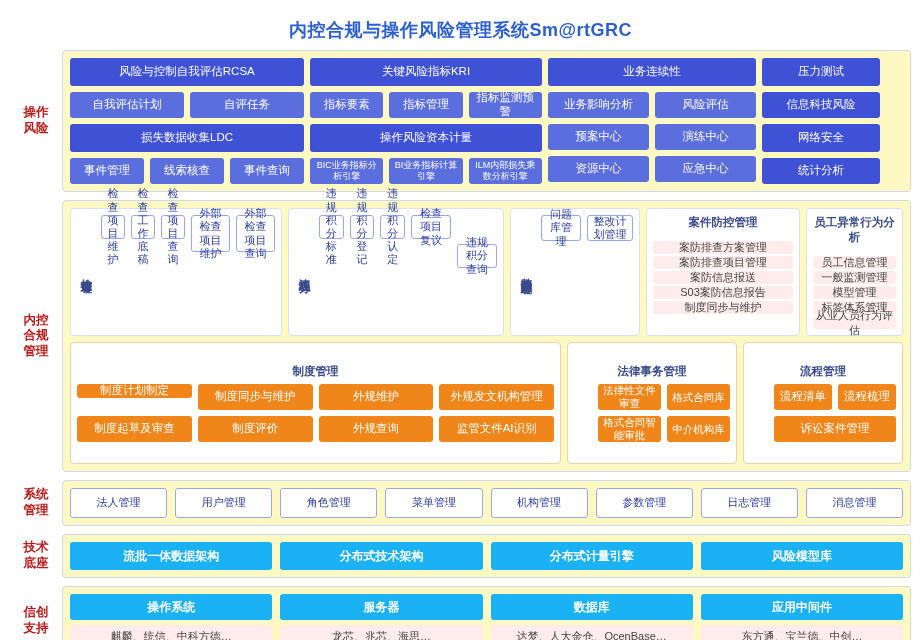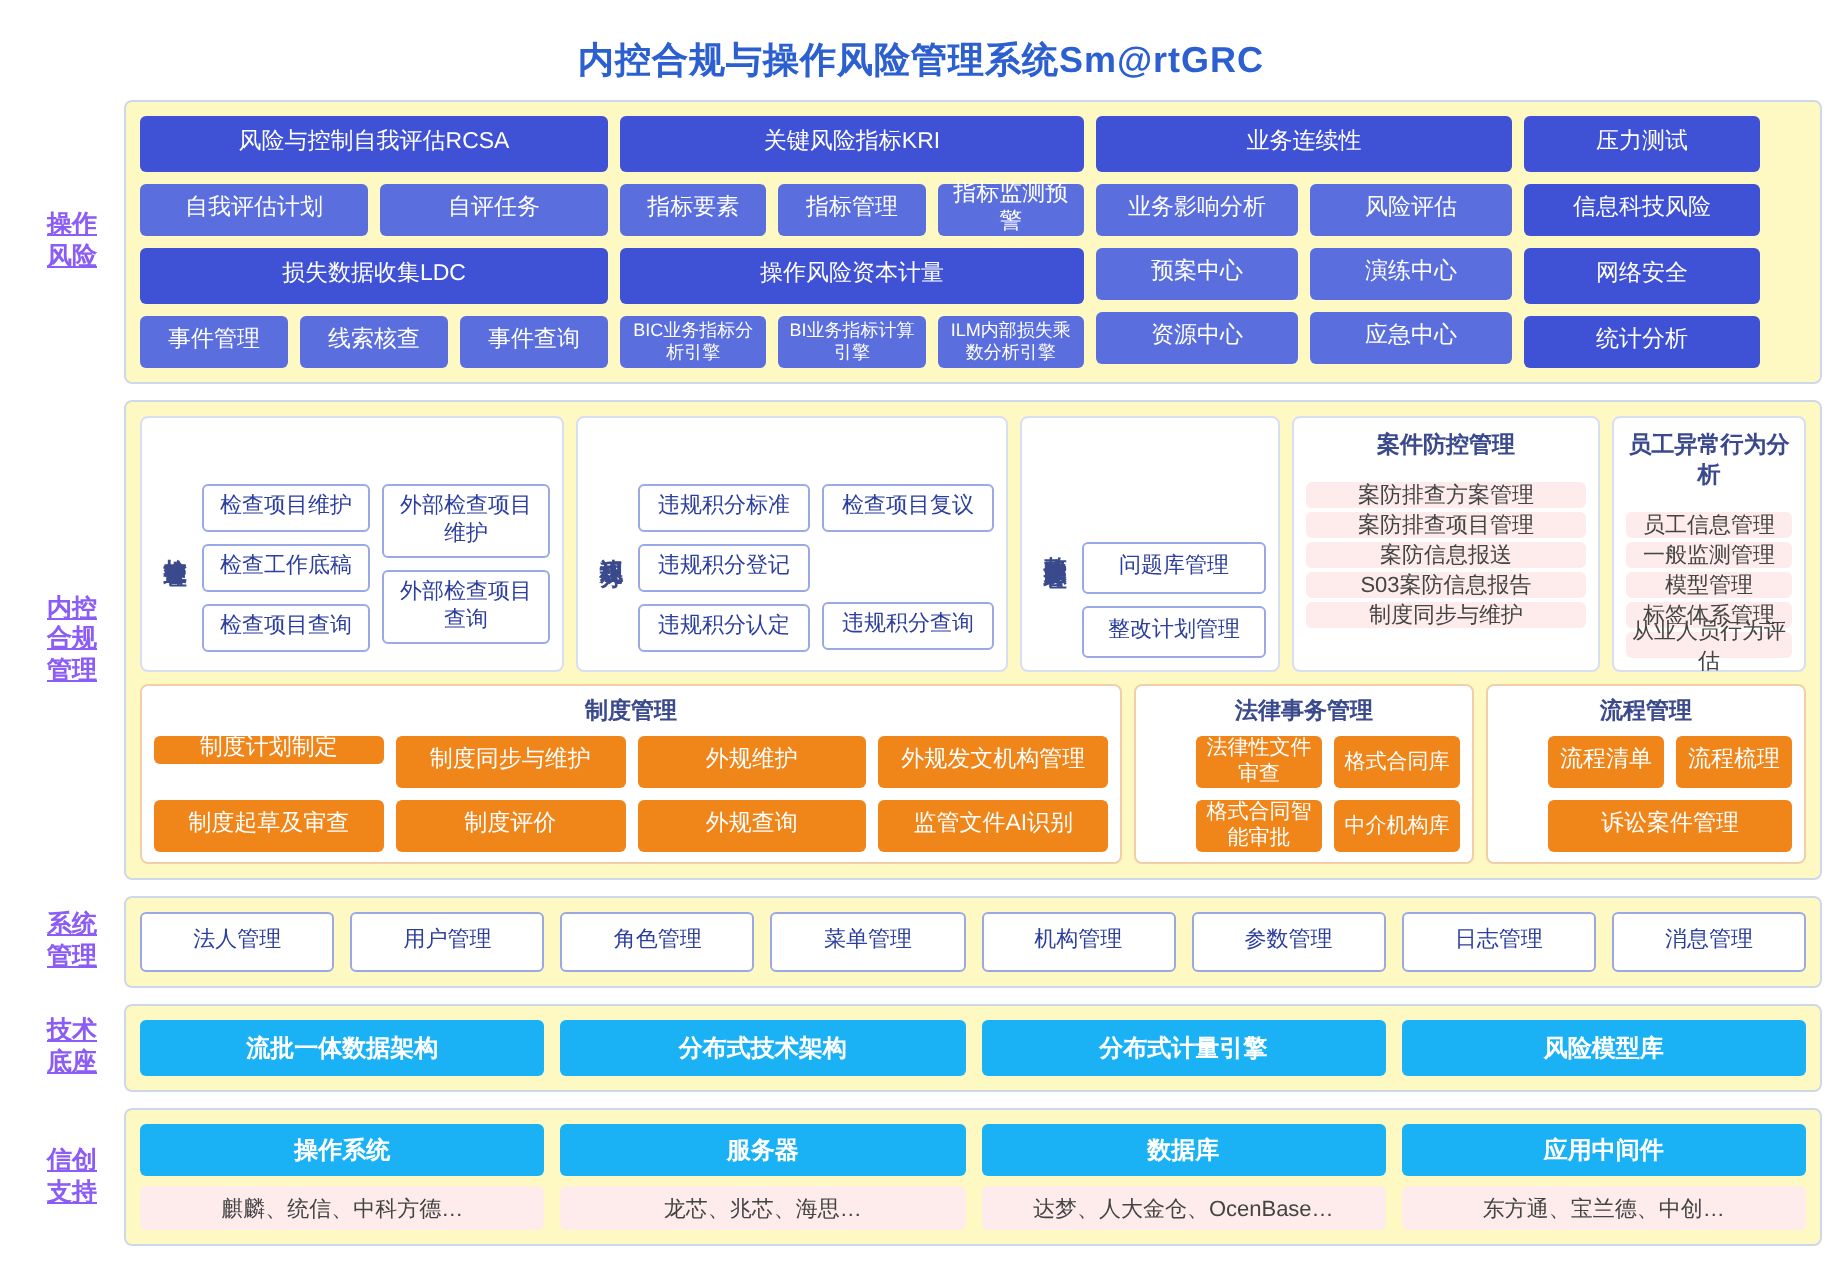--- a/index.html
+++ b/index.html
@@ -29,23 +29,22 @@
   }
   .band-label {
     width: 52px;
     min-width: 52px;
     display: flex;
     align-items: center;
     justify-content: center;
     text-align: right;
     font-size: 12.5px;
     font-weight: bold;
-    color: #8b5cf6;
+    color: #b91c1c;
     line-height: 1.25;
-    text-decoration: underline;
   }
   .panel {
     flex: 1;
     border: 1px solid #cfd8ea;
     border-radius: 4px;
     background: #fef9c3;
     padding: 7px;
   }
 
   
@@ -127,28 +126,28 @@
     color: #3a4a8c;
     font-weight: bold;
     display:flex; align-items:center; justify-content:center;
     text-align:center;
     line-height: 1.15;
     writing-mode: vertical-rl;
     text-orientation: upright;
     letter-spacing: 1px;
   }
   .card-body { flex:1; display:flex; gap:6px; }
-  .vcol { display:flex; flex-direction:column; gap:6px; flex:1;margin-top:27px; }
+  .vcol { display:flex; flex-direction:row; gap:6px; flex:1; }
 
   .ic-bottom { display:flex; gap:6px; margin-top:6px; }
   .obox {
     border: 1px solid #f3cfa8;
     border-radius: 4px;
     background: #fff;
-    padding: 5px 6px;
+    padding: 21px 6px;
   }
   .obox-title {
     text-align:center;
     font-size: 11.5px;
     color: #3a4a8c;
     font-weight: bold;
     margin-bottom: 5px;
   }
   .ogrid2 { display:grid; grid-template-columns: 1fr 1fr; gap: 6px; margin-left: 24px; }
   .ogrid4 { display:grid; grid-template-columns: repeat(4,1fr); gap:6px; }

